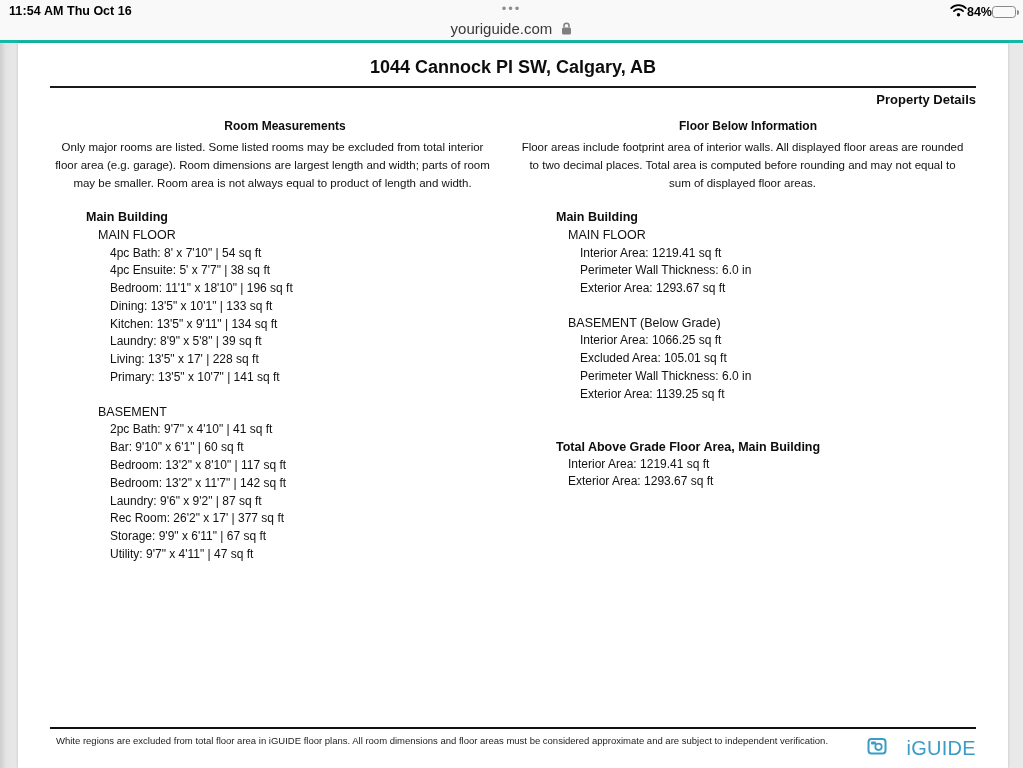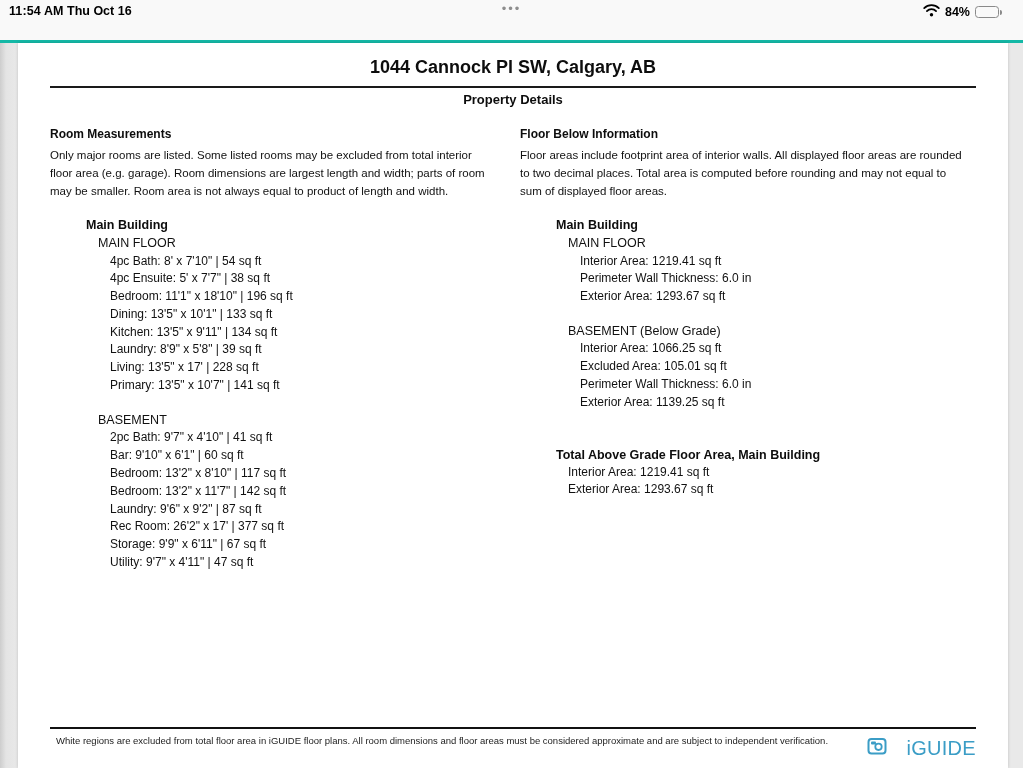--- a/index.html
+++ b/index.html
@@ -4,39 +4,39 @@
 <style>
   * { margin:0; padding:0; box-sizing:border-box; }
   html,body { width:1023px; height:768px; overflow:hidden; }
   body { font-family:"Liberation Sans","DejaVu Sans",sans-serif; background:#e3e3e3; }
 
   
   .chrome { position:relative; height:43px; background:#f9f9f9; border-bottom:3px solid #14b8a6; }
   .status-time { position:absolute; top:4px; left:9px; font-size:12.5px; font-weight:700; color:#000; letter-spacing:.1px; }
   .status-date { position:absolute; top:4px; left:67px; font-size:12.5px; font-weight:700; color:#000; }
   .status-dots { position:absolute; top:1px; left:0; right:0; text-align:center; font-size:13px; color:#8e8e8e; letter-spacing:2px; }
-  .status-right { position:absolute; top:3px; right:24px; display:flex; align-items:center; gap:5px; }
+  .status-right { position:absolute; top:3px; right:7px; display:flex; align-items:center; }
   .battery-pct { font-size:12.5px; font-weight:600; color:#000; }
   .battery { position:relative; width:24px; height:12px; border:1px solid #8a8a8a; border-radius:3.5px; padding:1px; }
   .battery-fill { height:100%; width:84%; background:#000; border-radius:1.5px; }
   .battery-nub { position:absolute; right:-4px; top:3px; width:2.5px; height:5px; background:#8a8a8a; border-radius:0 2px 2px 0; }
   .url-row { position:absolute; top:20px; left:0; right:0; text-align:center; font-size:15px; color:#3a3a3a; }
   .url-row .lock { display:inline-block; vertical-align:-1px; margin-left:5px; }
 
   
   .viewport { display:flex; height:725px; background:#e0e0e0; }
   .gutter-left { width:18px; background:linear-gradient(to right,#cdcdcd 0,#e4e4e4 6px,#e9e9e9 100%); }
   .gutter-right { width:15px; background:#e9e9e9; }
   .page { position:relative; flex:1; background:#ffffff; padding:0 32px; box-shadow:0 0 3px rgba(0,0,0,.18); }
 
   .doc-title { margin-top:14px; text-align:center; font-size:18px; font-weight:700; color:#0d0d0d; }
   .title-rule { margin-top:8px; border:0; border-top:2px solid #1a1a1a; }
-  .doc-subtitle { margin-top:4px; text-align:center; font-size:13px; font-weight:700; color:#0d0d0d; }
+  .doc-subtitle { margin-top:4px; text-align:right; font-size:13px; font-weight:700; color:#0d0d0d; }
 
-  .cols { display:grid; grid-template-columns:470px 1fr; margin-top:20px; }
+  .cols { display:grid; grid-template-columns:470px 1fr; margin-top:12px;text-align:center; }
   .blurb-head { font-size:12px; font-weight:700; color:#0d0d0d; }
   .blurb-text { margin-top:5px; font-size:11.5px; line-height:18px; color:#111; max-width:445px; }
 
   .lists { display:grid; grid-template-columns:470px 1fr; margin-top:18px; }
   .bld-head { margin-left:36px; font-size:12.5px; font-weight:700; color:#0d0d0d; }
   .floor-name { margin-left:48px; margin-top:3px; font-size:12.5px; color:#111; line-height:17.5px; }
   .room-line, .area-line { margin-left:60px; font-size:12px; color:#111; line-height:17.8px; }
   .floor-gap { margin-top:17px; }
   .total-head { margin-left:36px; margin-top:36px; font-size:12.5px; font-weight:700; color:#0d0d0d; }
   .total-line { margin-left:48px; font-size:12px; color:#111; line-height:17.8px; }
@@ -61,20 +61,29 @@
       <svg width="17" height="13" viewBox="0 0 17 13" fill="none">
         <path d="M1.2 4.2 A10.2 10.2 0 0 1 15.8 4.2" stroke="#000" stroke-width="1.7" stroke-linecap="round"></path>
         <path d="M3.9 7.2 A6.3 6.3 0 0 1 13.1 7.2" stroke="#000" stroke-width="1.7" stroke-linecap="round"></path>
         <circle cx="8.5" cy="10.7" r="1.7" fill="#000"></circle>
       </svg>
     </span>
     <span class="battery-pct">84%</span>
     <span class="battery">
       <span class="battery-fill"></span>
       <span class="battery-nub"></span>
+    </span>
+  </div>
+  <div class="url-row">
+    <span>youriguide.com</span>
+    <span class="lock">
+      <svg width="11" height="13" viewBox="0 0 11 13">
+        <rect x="1" y="5.5" width="9" height="7" rx="1.5" fill="#7f7f7f"></rect>
+        <path d="M3 5.5 V3.8 A2.5 2.5 0 0 1 8 3.8 V5.5" stroke="#7f7f7f" stroke-width="1.5" fill="none"></path>
+      </svg>
     </span>
   </div>
 </div>
 
 <div class="viewport">
   <div class="gutter-left"></div>
   <div class="page">
 
     <div class="doc-title">1044 Cannock Pl SW, Calgary, AB</div>
     <hr class="title-rule">

